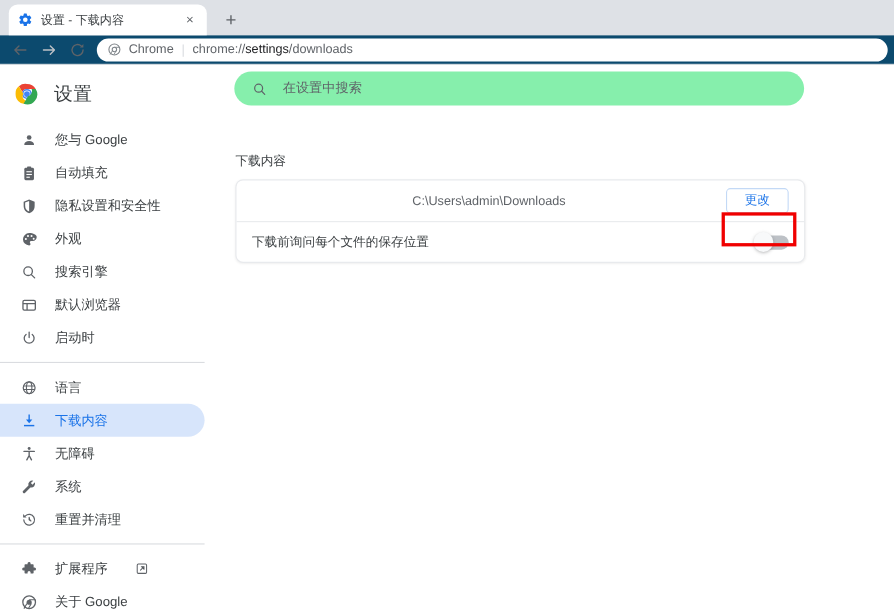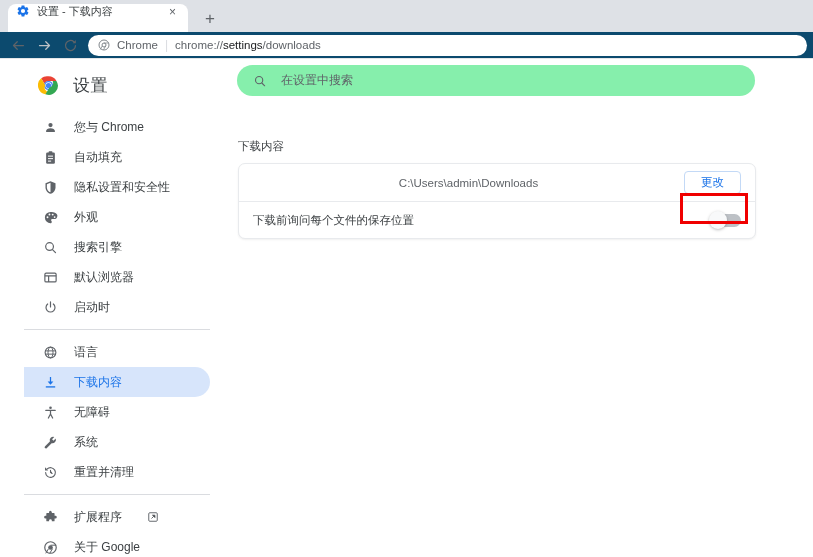--- a/index.html
+++ b/index.html
@@ -19,21 +19,21 @@
     display: flex;
     align-items: flex-end;
     padding-left: 8px;
     position: relative;
   }
   .tab {
     width: 180px; height: 28px;
     background: #ffffff;
     border-radius: 8px 8px 0 0;
     display: flex;
-    align-items: flex-start;
+    align-items: center;
     padding: 0 8px;
     gap: 7px;
     position: relative;
   }
   .tab-favicon { width: 14px; height: 14px; flex: none; display: block; }
   .tab-title {
     font-size: 11px; color: #3c4043;
     white-space: nowrap; overflow: hidden; text-overflow: ellipsis;
     flex: 1;
   }
@@ -95,21 +95,20 @@
     background: #ffffff;
     display: flex;
   }
 
   
   .sidebar {
     width: 205px;
     flex: none;
     padding-top: 4px;
     position: relative;
-    margin-left: 24px;
   }
   .brand {
     display: flex; align-items: center;
     gap: 14px;
     height: 42px;
     padding-left: 14px;
   }
   .brand-logo { width: 21px; height: 21px; flex: none; display:block; }
   .brand-title { font-size: 17px; color: #3c4043; letter-spacing: .5px; }
 
@@ -295,21 +294,21 @@
       </div>
 
       <div class="nav-group">
         <div class="nav-item">
           <span class="nav-icon">
             <svg width="15" height="15" viewBox="0 0 24 24">
                 <circle cx="12" cy="8" r="3.4" fill="#5f6368"></circle>
                 <path fill="#5f6368" d="M12 13c-4 0-7 2.2-7 4.3V19h14v-1.7c0-2.1-3-4.3-7-4.3z"></path>
               </svg>
           </span>
-          <span class="nav-label">您与 Chrome</span>
+          <span class="nav-label">您与 Google</span>
         </div>
         <div class="nav-item">
           <span class="nav-icon">
             <svg width="15" height="15" viewBox="0 0 24 24">
                 <rect x="5" y="4" width="14" height="18" rx="2" fill="#5f6368"></rect>
                 <rect x="9" y="2" width="6" height="4" rx="1" fill="#5f6368"></rect>
                 <rect x="8" y="9" width="8" height="1.6" fill="#fff"></rect>
                 <rect x="8" y="13" width="8" height="1.6" fill="#fff"></rect>
                 <rect x="8" y="17" width="5" height="1.6" fill="#fff"></rect>
               </svg>

